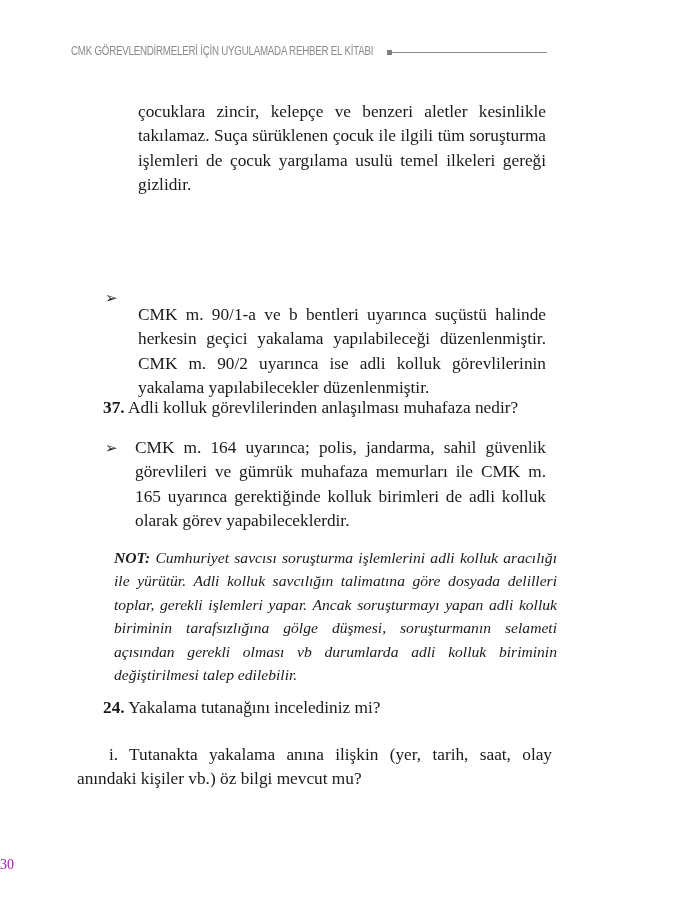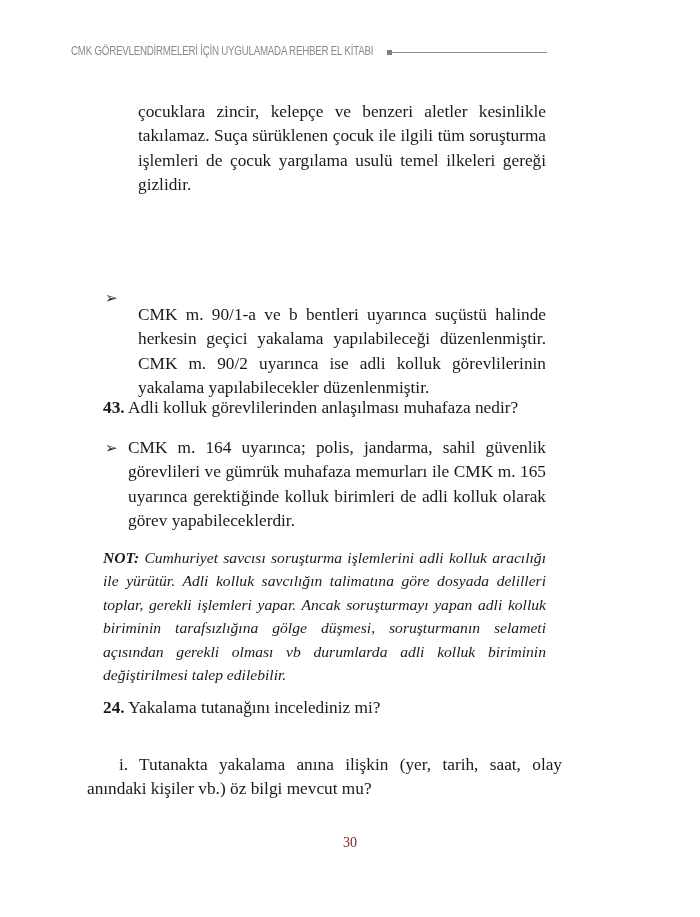--- a/index.html
+++ b/index.html
@@ -23,25 +23,25 @@
     .q { left: 103px; white-space: nowrap; }
     .q b { font-weight: bold; }
     .q22 { top: 246px; }
     .q23 { top: 396px; }
     .q24 { top: 696px; }
     .bullet { left: 103px; width: 443px; }
     .bullet .arrow { position: absolute; left: 2px; top: 0; font-size: 15px; color: #222; }
     .bullet .text { margin-left: 35px; }
     .b1 { top: 286px; }
     .b2 { top: 436px; }
-    .note { left: 103px; top: 546px; width: 443px; font-style: italic; font-size: 15.6px; line-height: 23.4px; }
+    .note { left: 114px; top: 546px; width: 443px; font-style: italic; font-size: 15.6px; line-height: 23.4px; }
     .note b { font-weight: bold; }
     .para-i { left: 71px; top: 737px; width: 475px; text-indent: 32px; }
-    .page-number { position: absolute; left: 0; width: 700px; top: 835px; text-align: center;
-      font-family: "Liberation Serif", serif; font-size: 14px; color: #7f1d1d; }
+    .page-number { position: absolute; left: 0; width: 700px; top: 857px; text-align: left;
+      font-family: "Liberation Serif", serif; font-size: 14px; color: #a21caf; }
   </style>
 </head>
 <body>
 
 <div class="page">
 
   <div class="running-header">
     <span class="title">CMK GÖREVLENDİRMELERİ İÇİN UYGULAMADA REHBER EL KİTABI</span>
     <span class="square"></span>
     <span class="rule"></span>
@@ -50,35 +50,35 @@
   <p class="block serif just intro" style="margin:0">çocuklara zincir, kelepçe ve benzeri aletler kesinlikle takılamaz. Suça sürüklenen çocuk ile ilgili tüm soruş­turma işlemleri de çocuk yargılama usulü temel ilkeleri gereği gizlidir.</p>
 
 
 
   <div class="block serif bullet b1">
     <span class="arrow">➢</span>
     <p class="text just" style="margin:17px 0 0 35px">CMK m. 90/1-a ve b bentleri uyarınca suçüstü halinde herkesin geçici yakalama yapılabileceği düzenlenmiş­tir. CMK m. 90/2 uyarınca ise adli kolluk görevlilerinin yakalama yapılabilecekler düzenlenmiştir.</p>
   </div>
 
   <div class="block serif q q23">
-    <b>43.</b>
+    <b>37.</b>
     <span>Adli kolluk görevlilerinden anlaşılması muhafaza nedir?</span>
   </div>
 
   <div class="block serif bullet b2">
     <span class="arrow">➢</span>
-    <p class="text just" style="margin:0 0 0 25px">CMK m. 164 uyarınca; polis, jandarma, sahil güvenlik görevlileri ve gümrük muhafaza memurları ile CMK m. 165 uyarınca gerektiğinde kolluk birimleri de adli kolluk olarak görev yapabileceklerdir.</p>
+    <p class="text just" style="margin:0 0 0 32px">CMK m. 164 uyarınca; polis, jandarma, sahil güvenlik görevlileri ve gümrük muhafaza memurları ile CMK m. 165 uyarınca gerektiğinde kolluk birimleri de adli kolluk olarak görev yapabileceklerdir.</p>
   </div>
 
   <p class="block serif just note" style="margin:0">
     <b>NOT:</b>
     <span>Cumhuriyet savcısı soruşturma işlemlerini adli kolluk ara­cılığı ile yürütür. Adli kolluk savcılığın talimatına göre dosya­da delilleri toplar, gerekli işlemleri yapar. Ancak soruşturmayı yapan adli kolluk biriminin tarafsızlığına gölge düşmesi, soruş­turmanın selameti açısından gerekli olması vb durumlarda adli kolluk biriminin değiştirilmesi talep edilebilir.</span>
   </p>
 
   <div class="block serif q q24">
     <b>24.</b>
     <span>Yakalama tutanağını incelediniz mi?</span>
   </div>
 
-  <p class="block serif just para-i" style="margin:16px">i. Tutanakta yakalama anına ilişkin (yer, tarih, saat, olay anındaki kişiler vb.) öz bilgi mevcut mu?</p>
+  <p class="block serif just para-i" style="margin:6px">i. Tutanakta yakalama anına ilişkin (yer, tarih, saat, olay anındaki kişiler vb.) öz bilgi mevcut mu?</p>
 
   <div class="page-number">30</div>
 </div>
 
 </body></html>

